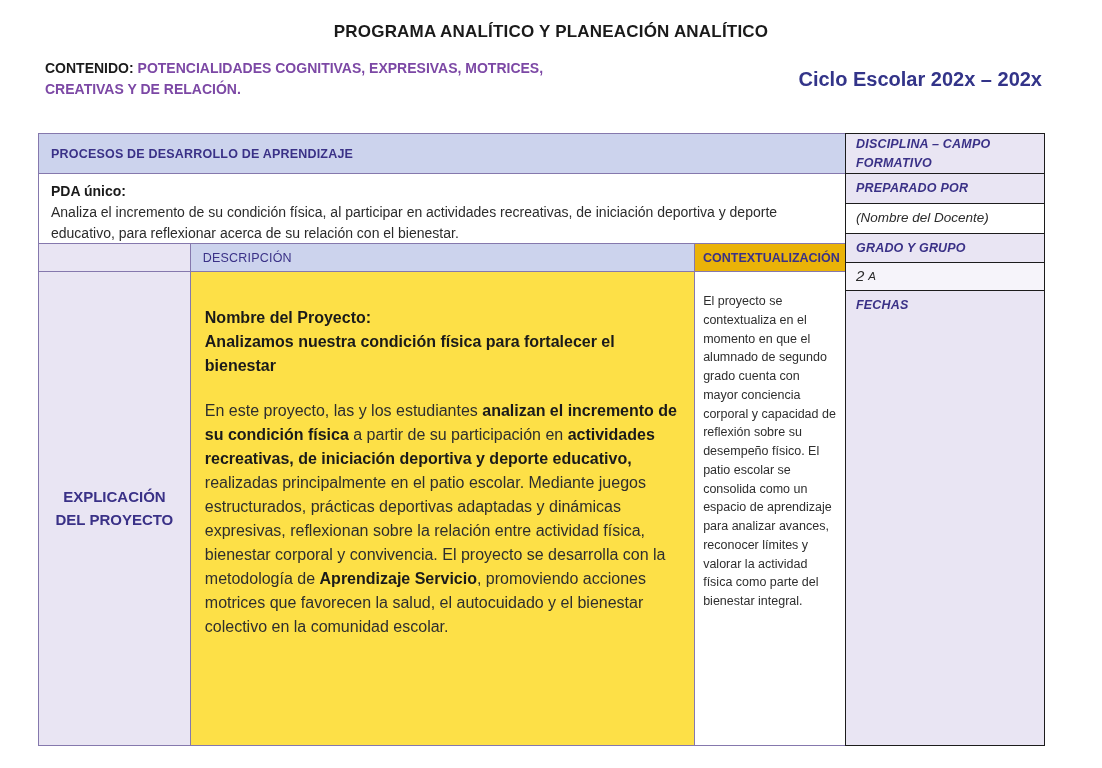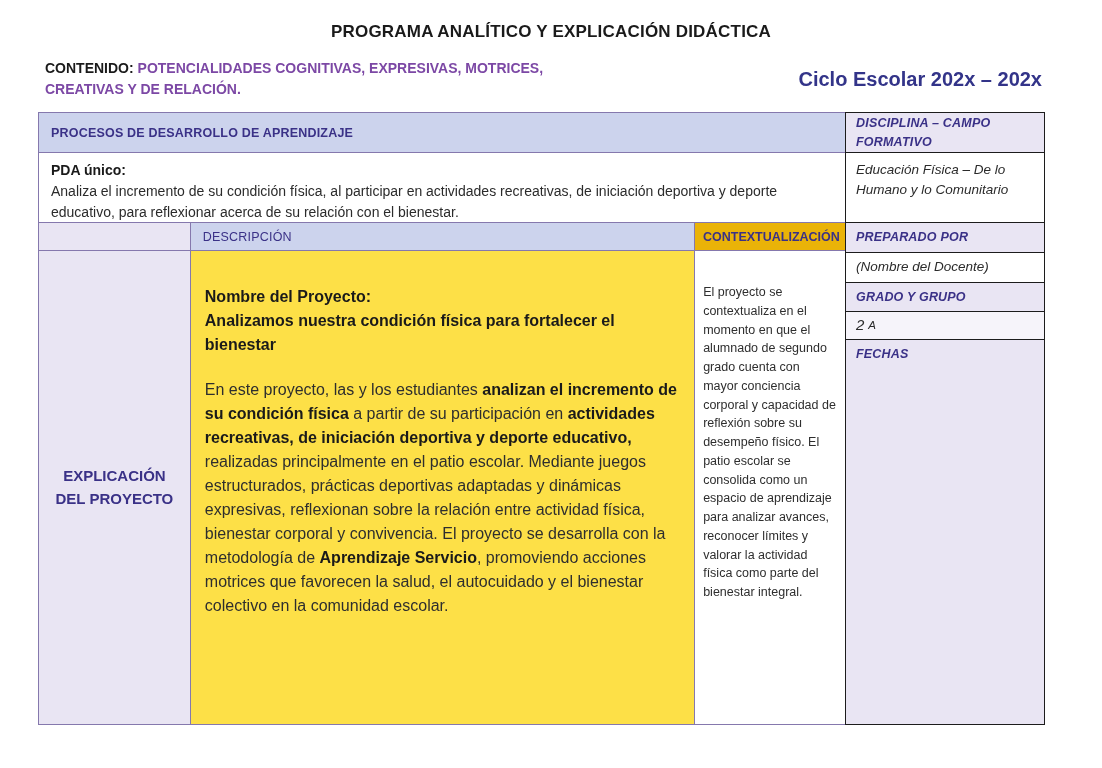--- a/index.html
+++ b/index.html
@@ -38,21 +38,21 @@
     font-size:20px;
     font-weight:700;
     color:#333489;
     padding-top:10px;
     white-space:nowrap;
   }
 
   
   .tables{
     position:absolute;
-    left:38px;top:112px;
+    left:38px;top:133px;
     width:1007px;height:613px;
     display:flex;
   }
 
   
   .ltable{
     width:807px;height:613px;
     display:flex;flex-direction:column;
     border:1px solid #8578ad;
     border-right:none;
@@ -112,21 +112,21 @@
     width:505px;box-sizing:border-box;background:#fde047;
     border-right:1px solid #8578ad;
     padding:34px 14px 10px 14px;
     font-size:16px;line-height:1.5;color:#2e2e2e;
   }
   .proj-name-label,.proj-name{font-weight:700;color:#1a1a1a;}
   .desc-paragraph{margin-top:21px;}
   .lt-body .c3{
     width:150px;box-sizing:border-box;background:#fff;
     padding:20px 8px;
-    font-size:12.5px;line-height:1.5;color:#2e2e2e;margin-top:12px;
+    font-size:12.5px;line-height:1.5;color:#2e2e2e;
   }
 
   
   .rtable{
     width:200px;height:613px;
     display:flex;flex-direction:column;
     border:1.5px solid #1c1c1c;
     box-sizing:border-box;
     font-style:italic;
   }
@@ -150,21 +150,21 @@
   .rt-grado-value{height:28px;display:flex;align-items:center;background:#f6f4fa;}
   .rt-grado-value .num{font-size:15px;}
   .rt-grado-value .let{font-size:11.5px;margin-left:4px;}
   .rt-fechas{flex:1;border-bottom:none;}
 </style>
 </head>
 <body>
 
 <div class="page">
 
-  <div class="doc-title">PROGRAMA ANALÍTICO Y EXPLICACIÓN DIDÁCTICA</div>
+  <div class="doc-title">PROGRAMA ANALÍTICO Y PLANEACIÓN ANALÍTICO</div>
 
   <div class="subheader">
     <div class="contenido">
       <span class="lbl">CONTENIDO:</span>
       <span class="val">POTENCIALIDADES COGNITIVAS, EXPRESIVAS, MOTRICES, CREATIVAS Y DE RELACIÓN.</span>
     </div>
     <div class="ciclo">Ciclo Escolar 202x – 202x</div>
   </div>
 
   <div class="tables">
@@ -191,21 +191,20 @@
           <div class="proj-name-label">Nombre del Proyecto:</div>
           <div class="proj-name">Analizamos nuestra condición física para fortalecer el bienestar</div>
           <div class="desc-paragraph"><span>En este proyecto, las y los estudiantes </span><span style="font-weight: 700; color: rgb(26, 26, 26);">analizan el incremento de su condición física</span><span> a partir de su participación en </span><span style="font-weight: 700; color: rgb(26, 26, 26);">actividades recreativas, de iniciación deportiva y deporte educativo,</span><span> realizadas principalmente en el patio escolar. Mediante juegos estructurados, prácticas deportivas adaptadas y dinámicas expresivas, reflexionan sobre la relación entre actividad física, bienestar corporal y convivencia. El proyecto se desarrolla con la metodología de </span><span style="font-weight: 700; color: rgb(26, 26, 26);">Aprendizaje Servicio</span><span>, promoviendo acciones motrices que favorecen la salud, el autocuidado y el bienestar colectivo en la comunidad escolar.</span></div>
         </div>
         <div class="c3">El proyecto se contextualiza en el momento en que el alumnado de segundo grado cuenta con mayor conciencia corporal y capacidad de reflexión sobre su desempeño físico. El patio escolar se consolida como un espacio de aprendizaje para analizar avances, reconocer límites y valorar la actividad física como parte del bienestar integral.</div>
       </div>
     </div>
 
     <div class="rtable">
       <div class="rt-cell rt-label rt-disciplina-label">DISCIPLINA – CAMPO FORMATIVO</div>
-      <div class="rt-cell rt-value rt-disciplina-value">Educación Física – De lo Humano y lo Comunitario</div>
       <div class="rt-cell rt-label rt-preparado-label">PREPARADO POR</div>
       <div class="rt-cell rt-value rt-preparado-value">(Nombre del Docente)</div>
       <div class="rt-cell rt-label rt-grado-label">GRADO Y GRUPO</div>
       <div class="rt-cell rt-value rt-grado-value">
         <span class="num">2</span>
         <span class="let">A</span>
       </div>
       <div class="rt-cell rt-label rt-fechas">FECHAS</div>
     </div>
 

